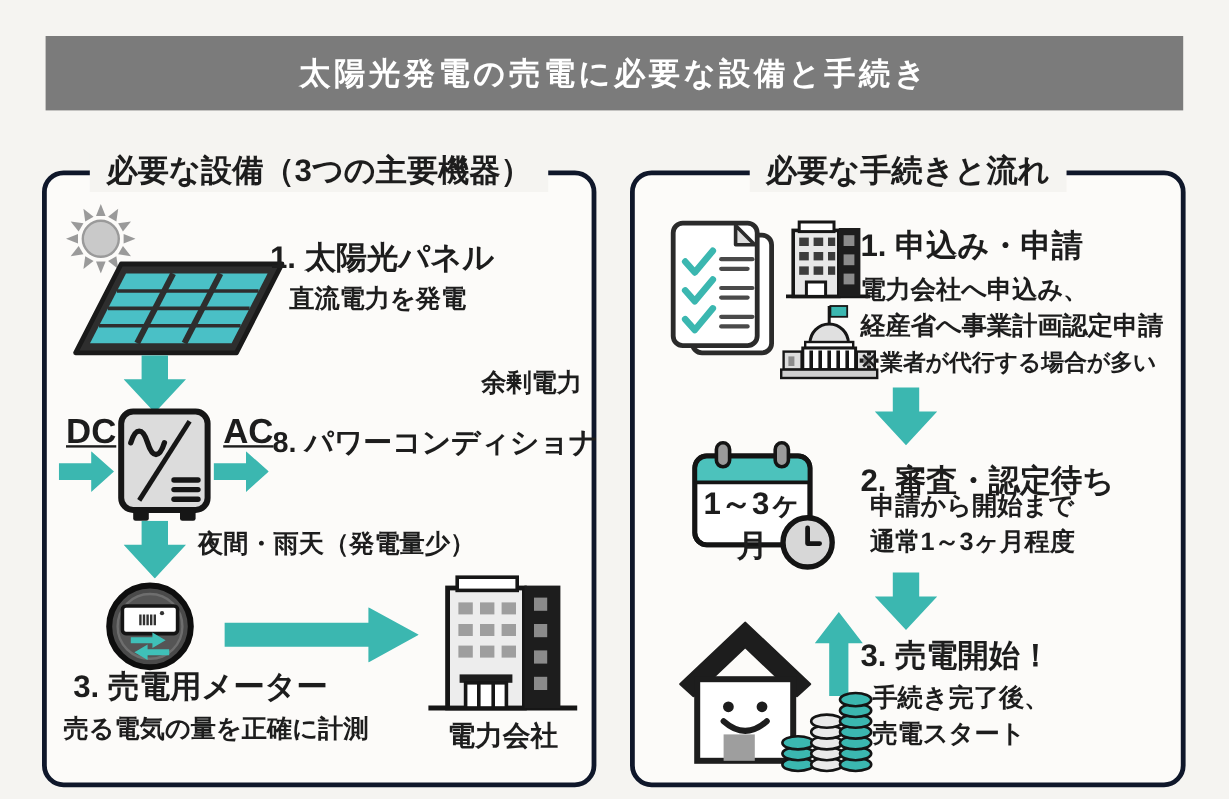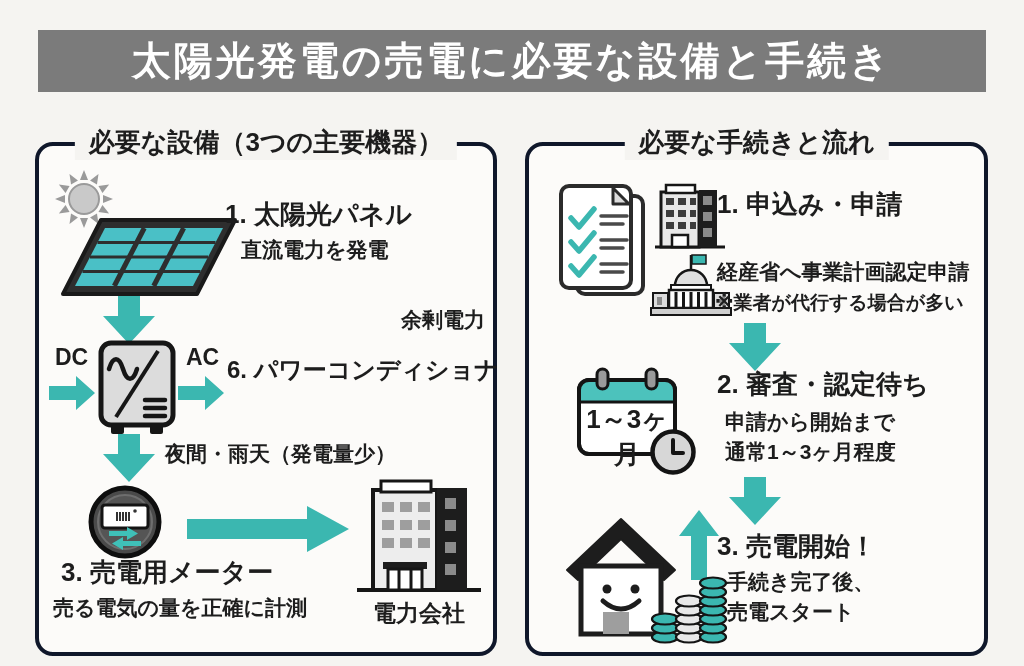--- a/index.html
+++ b/index.html
@@ -1,32 +1,32 @@
 <!DOCTYPE html>
 <html lang="ja"><head>
 <meta charset="utf-8">
 <style>
   html,body{margin:0;padding:0;}
   body{background:#f5f4f1;}
   .stage{position:relative;width:1024px;height:666px;background:#f5f4f1;overflow:hidden;
          font-family:"Liberation Sans","DejaVu Sans",sans-serif;color:#1d1d1d;}
   .title-bar{position:absolute;left:38px;top:30px;width:948px;height:62px;background:#7b7b7b;
              display:flex;align-items:center;justify-content:center;}
-  .title-bar h1{margin:0;font-size:39px;font-weight:700;color:#ffffff;letter-spacing:3px;white-space:nowrap;font-family:Liberation Mono, monospace;}
+  .title-bar h1{margin:0;font-size:26px;font-weight:700;color:#ffffff;letter-spacing:3px;white-space:nowrap;font-family:Liberation Mono, monospace;}
   .panel{position:absolute;top:142px;height:514px;border:4px solid #0f172a;border-radius:18px;
          box-sizing:border-box;background:#fcfbf9;}
   .panel-left{left:35px;width:462px;}
   .panel-right{left:525px;width:463px;}
   .panel-heading{position:absolute;top:-21px;left:50%;transform:translateX(-50%);
                  background:#f5f4f1;padding:0 14px;font-size:26px;font-weight:700;white-space:nowrap;}
   .abs{position:absolute;}
   .tt{font-weight:700;white-space:nowrap;line-height:1.15;}
   .fs26{font-size:26px;}
   .fs24{font-size:24px;}
-  .fs23{font-size:23px;}
+  .fs23{font-size:29px;text-decoration:underline;}
   .fs21{font-size:21px;}
   .fs19{font-size:19px;text-align:center;}
   .cal-badge{width:96px;text-align:center;font-weight:700;font-size:26px;}
   .company-label{width:128px;text-align:center;font-weight:700;font-size:23px;}
 </style>
 </head>
 <body>
 
 <div class="stage">
 
@@ -92,21 +92,21 @@
         <line x1="50" y1="70" x2="70" y2="70"></line>
         <line x1="50" y1="78" x2="70" y2="78"></line>
       </g>
     </svg>
 
     <div class="abs tt fs23" style="left:147px;top:198px">AC</div>
     <svg class="abs" style="left:139px;top:230px" width="46" height="34" viewBox="0 0 46 34">
       <polygon points="0,10 27,10 27,0 46,17 27,34 27,24 0,24" fill="#3bb7b0"></polygon>
     </svg>
 
-    <div class="abs tt fs24" style="left:188px;top:210px">6. パワーコンディショナ</div>
+    <div class="abs tt fs24" style="left:188px;top:210px">8. パワーコンディショナ</div>
 
     <div class="abs tt fs21" style="left:362px;top:162px">余剰電力</div>
 
     <svg class="abs" style="left:64px;top:288px" width="52" height="48" viewBox="0 0 52 48">
       <polygon points="15,0 37,0 37,20 52,20 26,48 0,20 15,20" fill="#3bb7b0"></polygon>
     </svg>
     <div class="abs tt fs21" style="left:126px;top:296px">夜間・雨天（発電量少）</div>
 
     <svg class="abs" style="left:48px;top:338px" width="76" height="76" viewBox="0 0 76 76">
       <circle cx="38" cy="38" r="34" fill="#4a4a4a" stroke="#0e0e0e" stroke-width="5"></circle>
@@ -221,20 +221,21 @@
         <line x1="57" y1="40" x2="57" y2="56"></line>
       </g>
       <rect x="4" y="41" width="15" height="15" fill="#dcdcdc" stroke="#161616" stroke-width="2"></rect>
       <rect x="65" y="41" width="15" height="15" fill="#dcdcdc" stroke="#161616" stroke-width="2"></rect>
       <rect x="8" y="45" width="5" height="8" fill="#8b8b8b"></rect>
       <rect x="71" y="45" width="5" height="8" fill="#8b8b8b"></rect>
       <rect x="2" y="56" width="80" height="7" fill="#cfcfcf" stroke="#161616" stroke-width="2"></rect>
     </svg>
 
     <div class="abs tt fs26" style="left:188px;top:44px">1. 申込み・申請</div>
+    <div class="abs tt fs21" style="left:188px;top:84px">電力会社へ申込み、</div>
     <div class="abs tt fs21" style="left:188px;top:114px">経産省へ事業計画認定申請</div>
     <div class="abs tt fs19" style="left:186px;top:146px">※業者が代行する場合が多い</div>
 
     <svg class="abs" style="left:200px;top:176px" width="52" height="50" viewBox="0 0 52 48">
       <polygon points="15,0 37,0 37,20 52,20 26,48 0,20 15,20" fill="#3bb7b0"></polygon>
     </svg>
 
     <svg class="abs" style="left:46px;top:220px" width="104" height="92" viewBox="0 0 104 92">
       <rect x="4" y="14" width="96" height="74" rx="10" fill="#ffffff" stroke="#141414" stroke-width="4"></rect>
       <path d="M4,36 L4,24 Q4,14 14,14 L90,14 Q100,14 100,24 L100,36 Z" fill="#4cc2bc"></path>
@@ -242,21 +243,21 @@
       <line x1="4" y1="36" x2="100" y2="36" stroke="#141414" stroke-width="3"></line>
       <rect x="22" y="3" width="11" height="20" rx="5.5" fill="#9a9a9a" stroke="#141414" stroke-width="3"></rect>
       <rect x="71" y="3" width="11" height="20" rx="5.5" fill="#9a9a9a" stroke="#141414" stroke-width="3"></rect>
     </svg>
     <div class="abs cal-badge" style="left:50px;top:256px">1～3ヶ月</div>
     <svg class="abs" style="left:120px;top:282px" width="48" height="48" viewBox="0 0 48 48">
       <circle cx="24" cy="24" r="20.5" fill="#d7d7d7" stroke="#141414" stroke-width="4.5"></circle>
       <path d="M24,12 L24,25 L34,25" fill="none" stroke="#141414" stroke-width="4" stroke-linecap="round" stroke-linejoin="round"></path>
     </svg>
 
-    <div class="abs tt fs26" style="left:188px;top:224px">2. 審査・認定待ち</div>
+    <div class="abs tt fs26" style="left:188px;top:240px">2. 審査・認定待ち</div>
     <div class="abs tt fs21" style="left:196px;top:264px">申請から開始まで</div>
     <div class="abs tt fs21" style="left:196px;top:294px">通常1～3ヶ月程度</div>
 
     <svg class="abs" style="left:200px;top:330px" width="52" height="50" viewBox="0 0 52 48">
       <polygon points="15,0 37,0 37,20 52,20 26,48 0,20 15,20" fill="#3bb7b0"></polygon>
     </svg>
 
     <svg class="abs" style="left:32px;top:360px" width="170" height="140" viewBox="0 0 170 140">
       <polygon points="138,4 158,30 146,30 146,74 130,74 130,30 118,30" fill="#3bb7b0"></polygon>
       <polygon points="6,64 60,13 114,64 103,74 60,33 17,74" fill="#1d1d1d" stroke="#1d1d1d" stroke-width="2" stroke-linejoin="round"></polygon>

